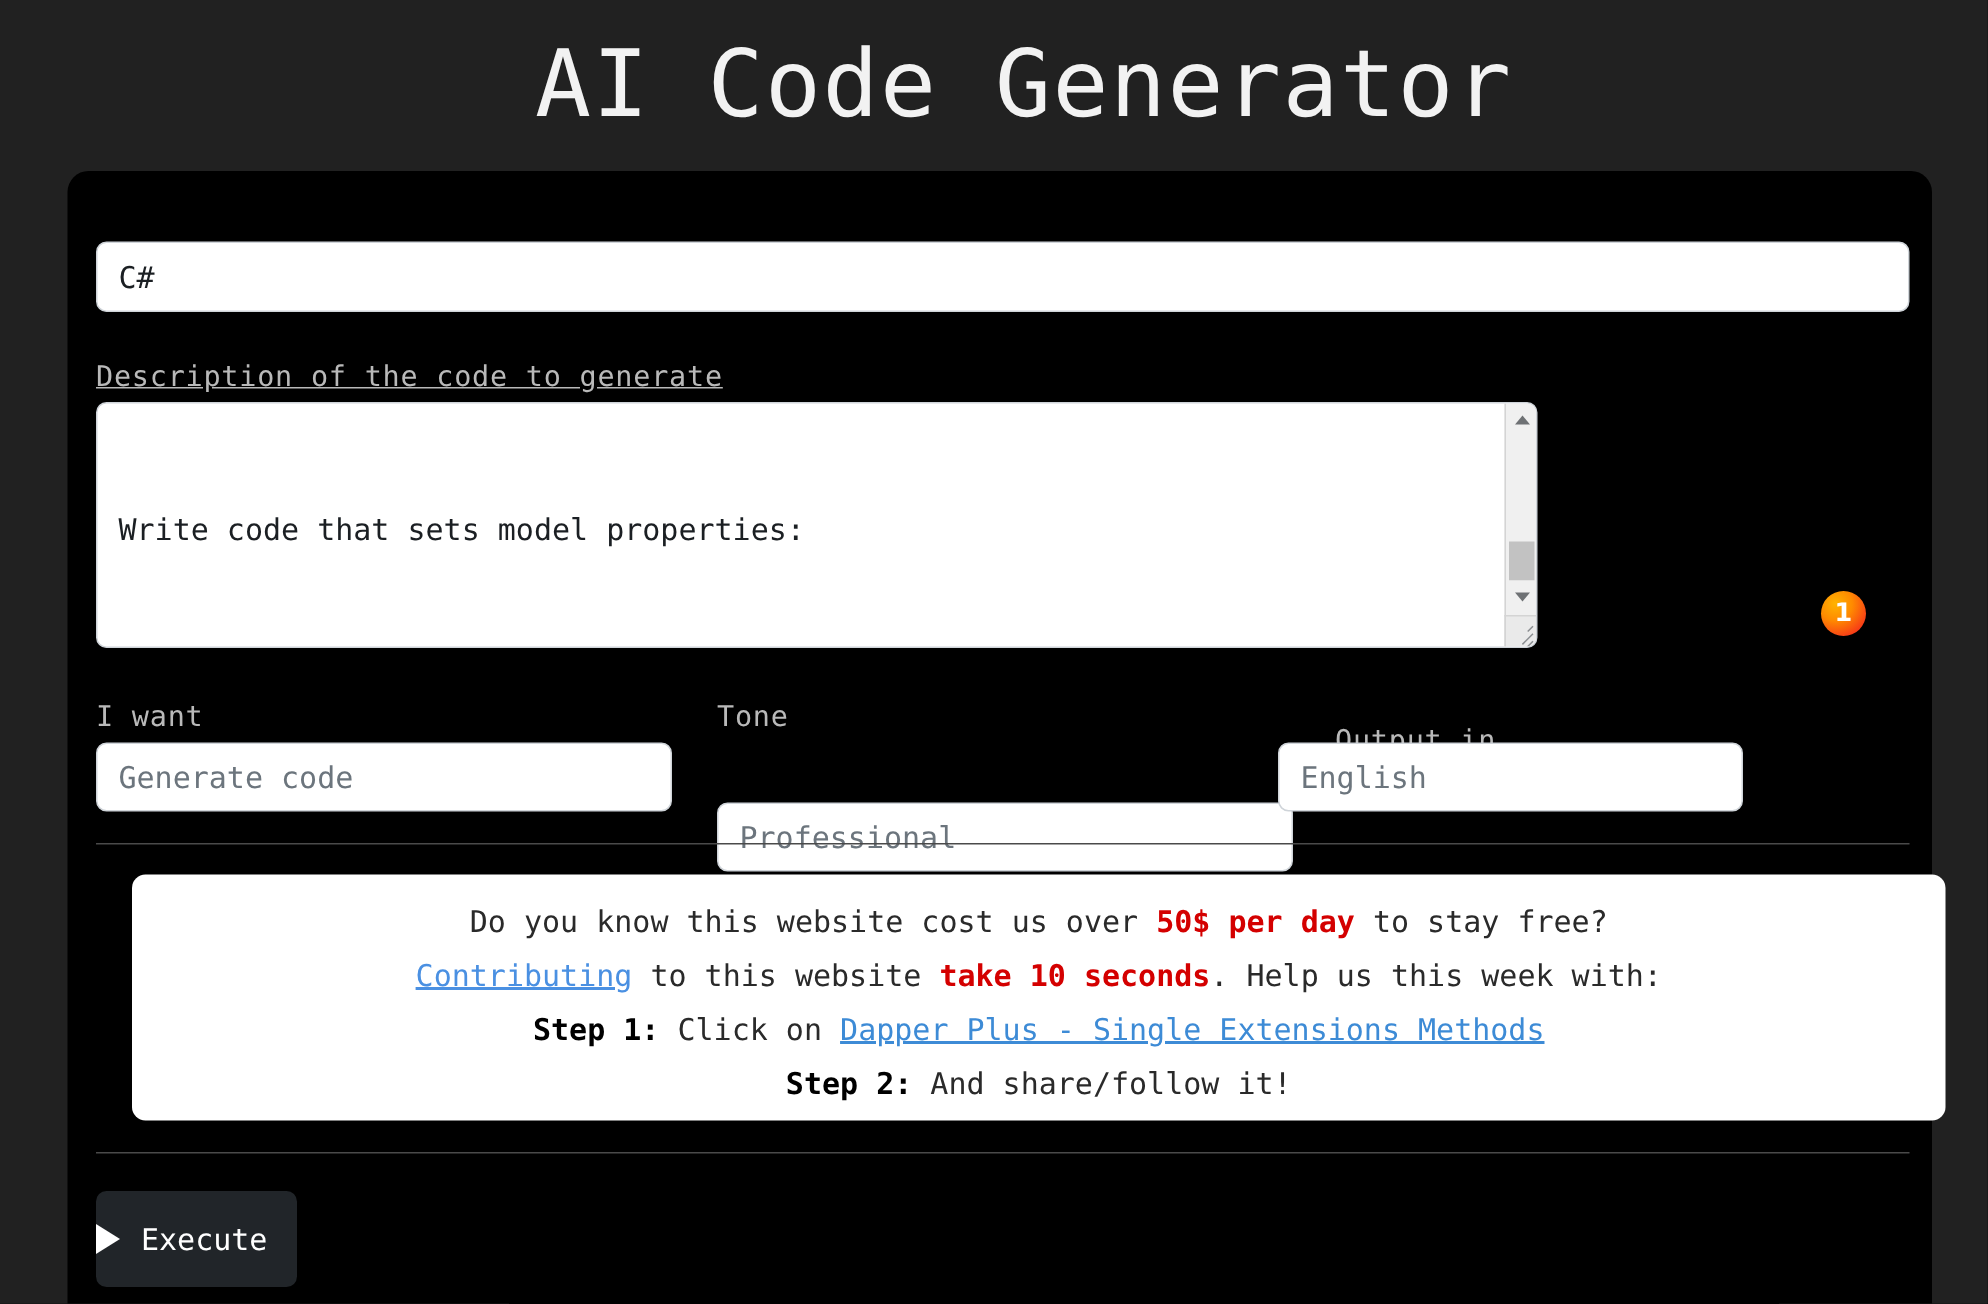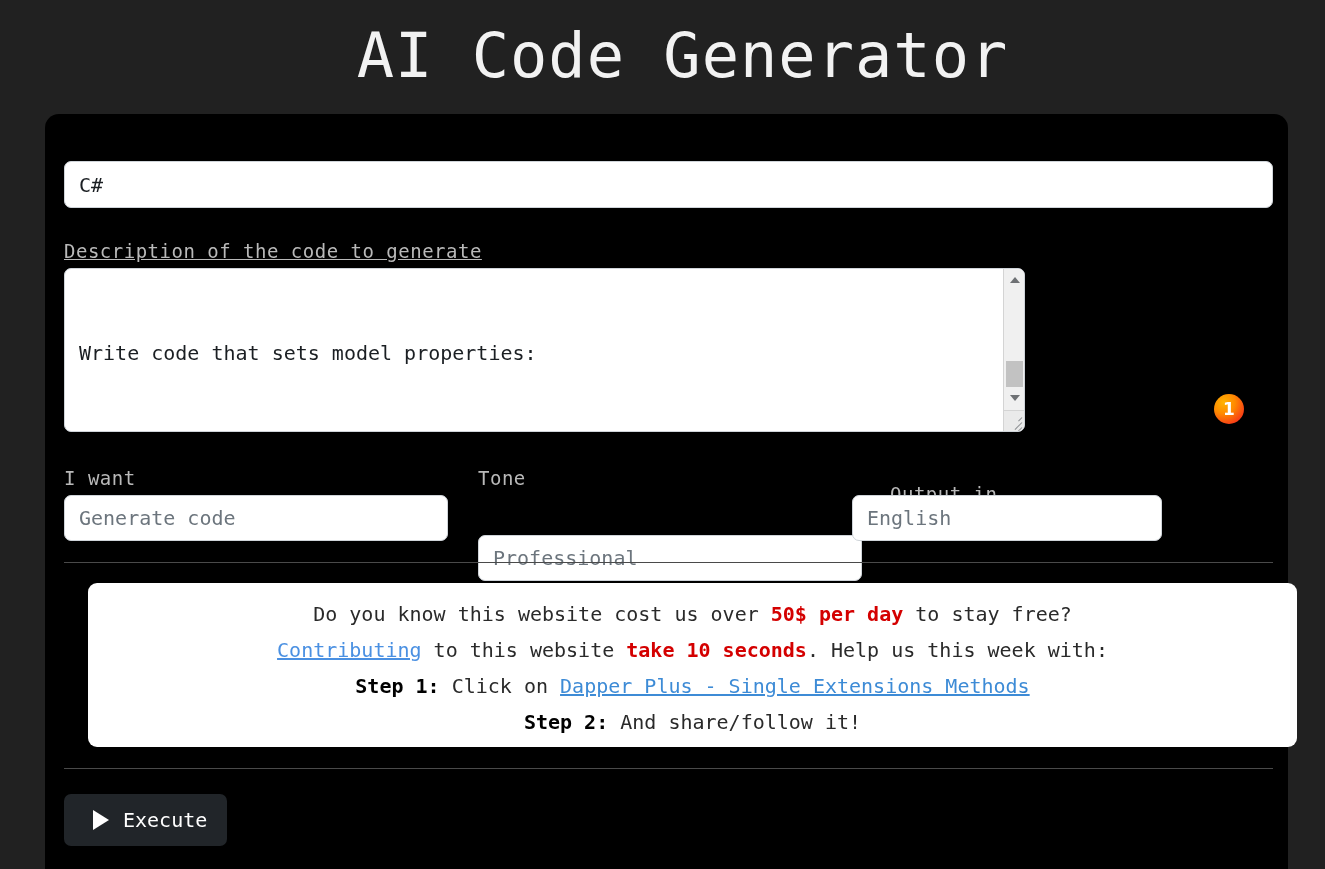--- a/index.html
+++ b/index.html
@@ -154,21 +154,21 @@
     margin-left: 24px;
   }
   .promo .red { color: #d40000; font-weight: bold; }
   .promo .bold { color: #000; font-weight: bold; }
   .promo a { color: #4a90e2; text-decoration: underline; }
   .promo .linkdark { color: #3d8bd6; text-decoration: underline; }
 
   
   .exec {
     position: absolute; left: 64px; top: 794px;
-    height: 52px; padding: 0 20px 0 29px;
+    height: 64px; padding: 0 20px 0 0;
     background: #212529;
     border: none; border-radius: 7px;
     color: #ffffff;
     font-family: "DejaVu Sans Mono", "Liberation Mono", monospace;
     font-size: 20px;
     display: flex; align-items: center; gap: 14px;
     cursor: pointer;
   }
   .play {
     width: 0; height: 0;

